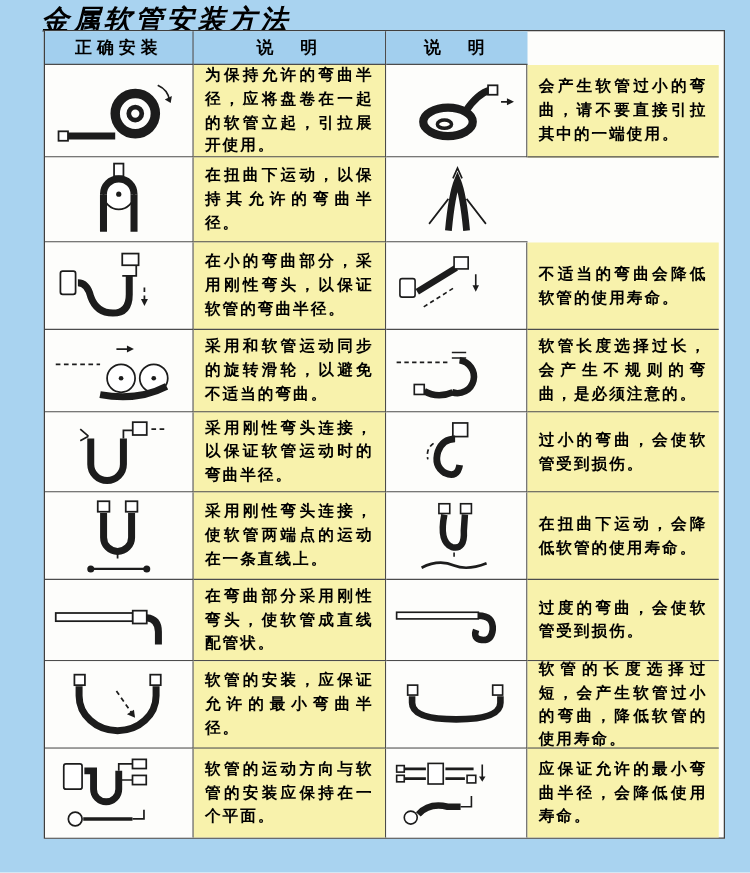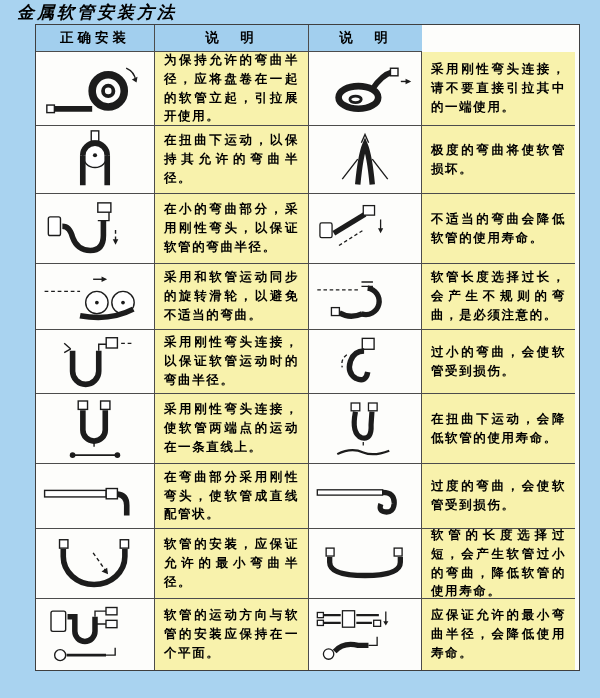--- a/index.html
+++ b/index.html
@@ -3,23 +3,23 @@
 <meta charset="utf-8">
 <style>
   html,body{margin:0;padding:0;}
   body{
     width:600px;height:698px;position:relative;
     background:#a9d3f0;
     font-family:"DejaVu Sans","Liberation Sans",sans-serif;
     color:#000;overflow:hidden;
   }
   .page-title{
-    position:absolute;left:17px;top:1px;
+    position:absolute;left:33px;top:1px;
     font-family:"DejaVu Serif","Liberation Serif",serif;
-    font-style:italic;font-weight:bold;font-size:17px;letter-spacing:3px;
+    font-style:italic;font-weight:bold;font-size:22px;letter-spacing:3px;
   }
   .hose-table{
     position:absolute;left:35px;top:24px;width:545px;
     border:1px solid #3f3f3f;background:#fdfdfb;
     box-sizing:border-box;
   }
   .t-row{display:grid;grid-template-columns:119px 154px 113px 153px;}
   .t-row > div{
     border-right:1px solid #4c4c4c;border-bottom:1px solid #4c4c4c;
     box-sizing:border-box;overflow:hidden;
@@ -77,21 +77,21 @@
       <svg width="104" height="66" viewBox="0 0 110 70">
         <ellipse cx="48" cy="44" rx="21" ry="12" fill="none" stroke="#1c1c1c" stroke-width="7"></ellipse>
         <ellipse cx="45" cy="46" rx="6" ry="3.5" fill="none" stroke="#1c1c1c" stroke-width="3"></ellipse>
         <path class="hose" d="M63 35 Q73 20 84 17"></path>
         <rect class="fit" x="82" y="13" width="8" height="8"></rect>
         <path class="thin" d="M93 27 h9"></path>
         <path class="arr" d="M104 27 l-6 -3 v6 z"></path>
       </svg>
     </div>
     <div class="desc-cell">
-        <p>采用刚性弯头连接，请不要直接引拉其中的一端使用。</p>
+        <p>会产生软管过小的弯曲，请不要直接引拉其中的一端使用。</p>
       </div>
   </div>
 
   <div class="t-row r2">
     <div class="img-cell">
       <svg width="104" height="62" viewBox="0 0 110 66">
         <rect class="fit" x="51" y="2" width="8" height="11"></rect>
         <circle cx="55" cy="28" r="13" fill="#fff" stroke="#1c1c1c" stroke-width="1.5"></circle>
         <circle cx="55" cy="28" r="2.2" fill="#1c1c1c"></circle>
         <path class="hose" stroke-width="7" d="M42 28 a13 13 0 0 1 26 0"></path>
@@ -101,23 +101,20 @@
     <div class="desc-cell">
         <p>在扭曲下运动，以保持其允许的弯曲半径。</p>
       </div>
     <div class="img-cell">
       <svg width="100" height="62" viewBox="0 0 110 66">
         <path class="hose" d="M47 60 Q50 28 55 16 Q60 28 63 60"></path>
         <path class="thin" d="M30 54 L47 32 M80 54 L63 32"></path>
         <path class="thin" d="M51 14 l4 -9 l4 9"></path>
       </svg>
     </div>
-    <div class="desc-cell">
-        <p>极度的弯曲将使软管损坏。</p>
-      </div>
   </div>
 
   <div class="t-row r4">
     <div class="img-cell">
       <svg width="112" height="66" viewBox="0 0 120 70">
         <rect class="fit" x="10" y="22" width="13" height="20" rx="2"></rect>
         <path class="hose" d="M25 32 Q33 32 36 44 Q41 58 55 58 Q69 58 69 42 V26"></path>
         <path class="thin" d="M63 26 h12 v-10"></path>
         <rect class="fit" x="63" y="7" width="14" height="10"></rect>
         <path class="thind" d="M82 36 v13"></path>

